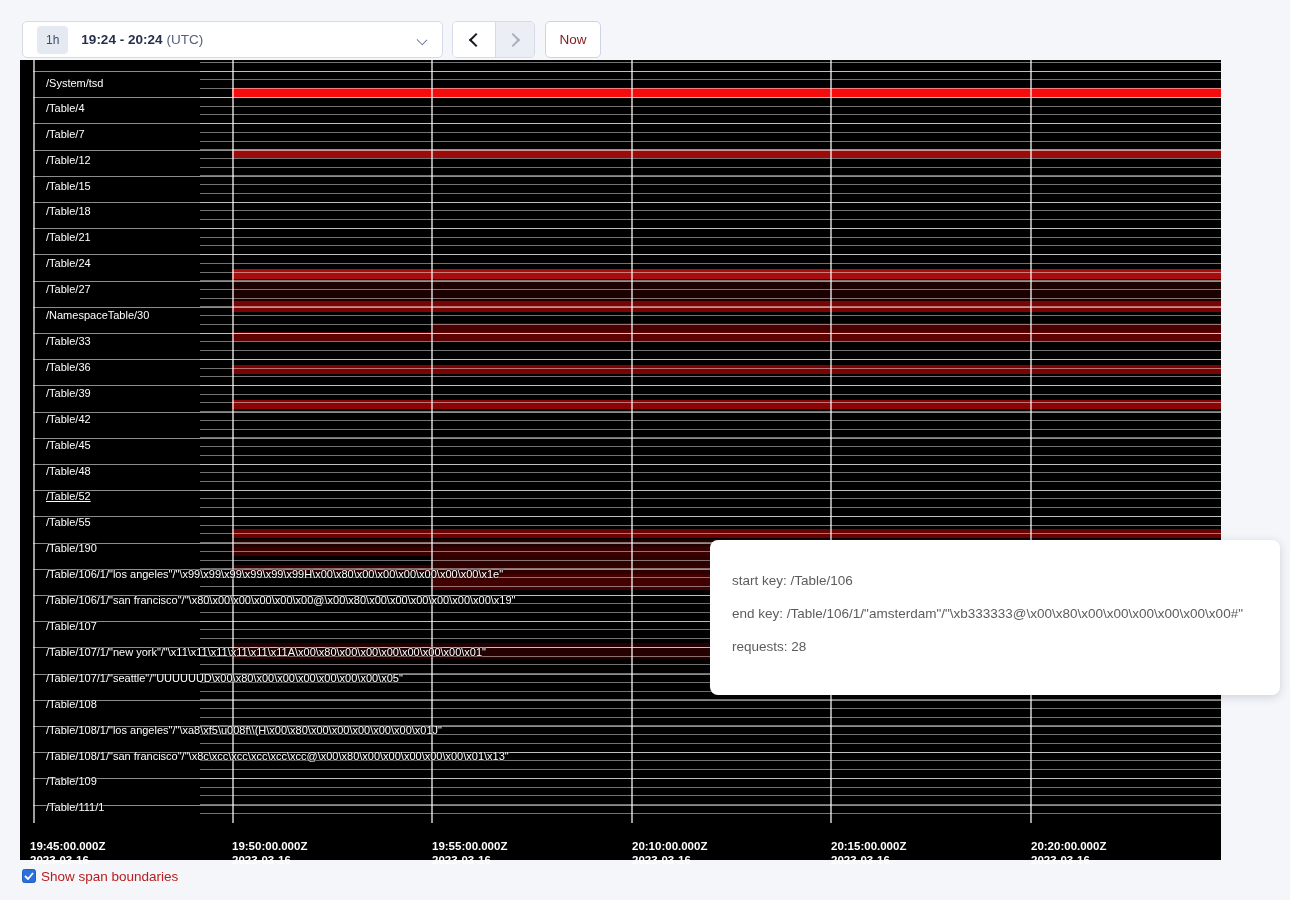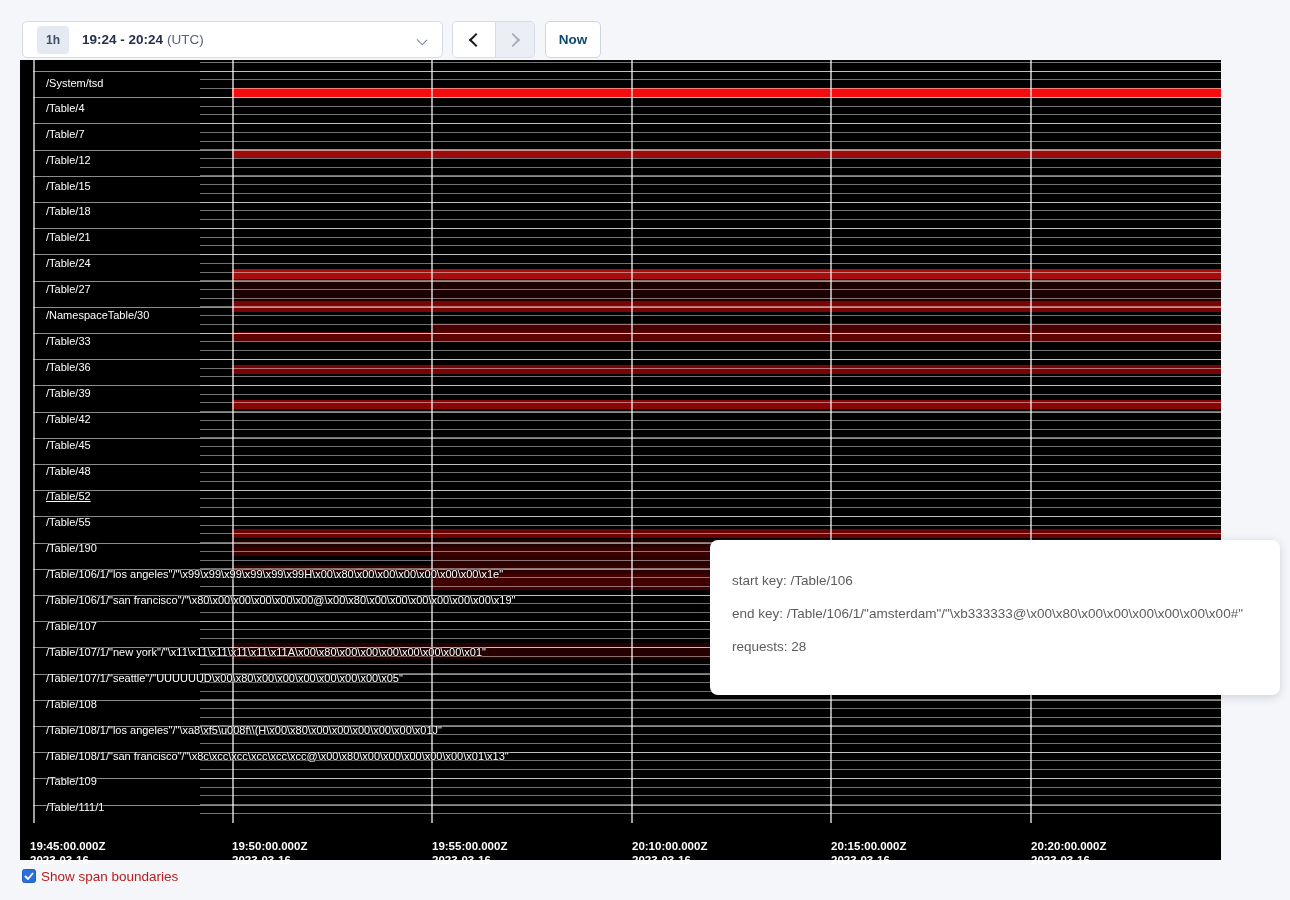--- a/index.html
+++ b/index.html
@@ -11,21 +11,21 @@
     overflow:hidden;
   }
 
   
   .time-selector{
     position:absolute; left:22px; top:21px; width:421px; height:37px;
     background:#fff; border:1px solid #d5dbe8; border-radius:5px;
     display:flex; align-items:center; padding:0 14px; cursor:pointer;
   }
   .range-badge{
-    background:#e4e9f2; color:#3e4d66; font-size:12px; font-weight:700;
+    background:#e4e9f2; color:#3e4d66; font-size:12px; font-weight:400;
     padding:8px 9px; border-radius:4px; margin-right:13px; line-height:1;
   }
   .range-text{ font-size:13.5px; color:#25304a; font-weight:700; }
   .range-suffix{ font-size:13.5px; color:#5a6residual78; font-weight:400; color:#56617a; margin-left:4px; }
   .chev-down{
     position:absolute; right:16px; top:14px; width:8px; height:8px;
     border-right:1.6px solid #6c7892; border-bottom:1.6px solid #6c7892;
     transform:rotate(45deg) scale(1,0.9); transform-origin:center;
   }
   .nav-group{
@@ -38,21 +38,21 @@
     display:flex; align-items:center; justify-content:center; position:relative;
   }
   .nav-btn.next{ width:40px; background:#eceef5; border-left:1px solid #d5dbe8; }
   .chev{ width:10px; height:10px; display:inline-block; }
   .chev.left{ border-left:2.6px solid #15181e; border-bottom:2.6px solid #15181e; transform:rotate(45deg); margin-left:4px;}
   .chev.right{ border-right:2.2px solid #a9aeba; border-top:2.2px solid #a9aeba; transform:rotate(45deg); margin-right:4px;}
   .now-btn{
     position:absolute; left:545px; top:21px; width:56px; height:37px;
     background:#fff; border:1px solid #cdd5e4; border-radius:5px;
     font-family:"Liberation Sans", sans-serif;
-    font-size:13.5px; font-weight:700; color:#0c4a6e; cursor:pointer;
+    font-size:13.5px; font-weight:400; color:#7f1d1d; cursor:pointer;
   }
 
   
   .heatmap{
     position:absolute; left:20px; top:60px; width:1201px; height:800px;
     background:#000;
   }
   .hm-layer{ position:absolute; pointer-events:none; }
   .bands-layer{ left:0; top:0; width:1201px; height:763px; }
   .band{ position:absolute; }

